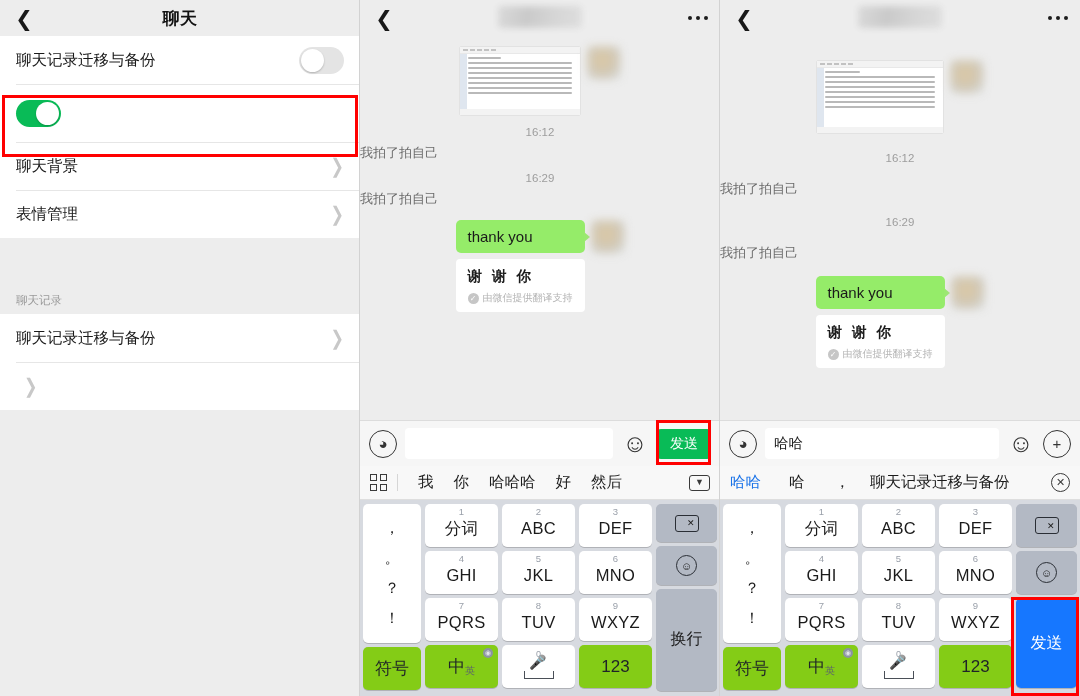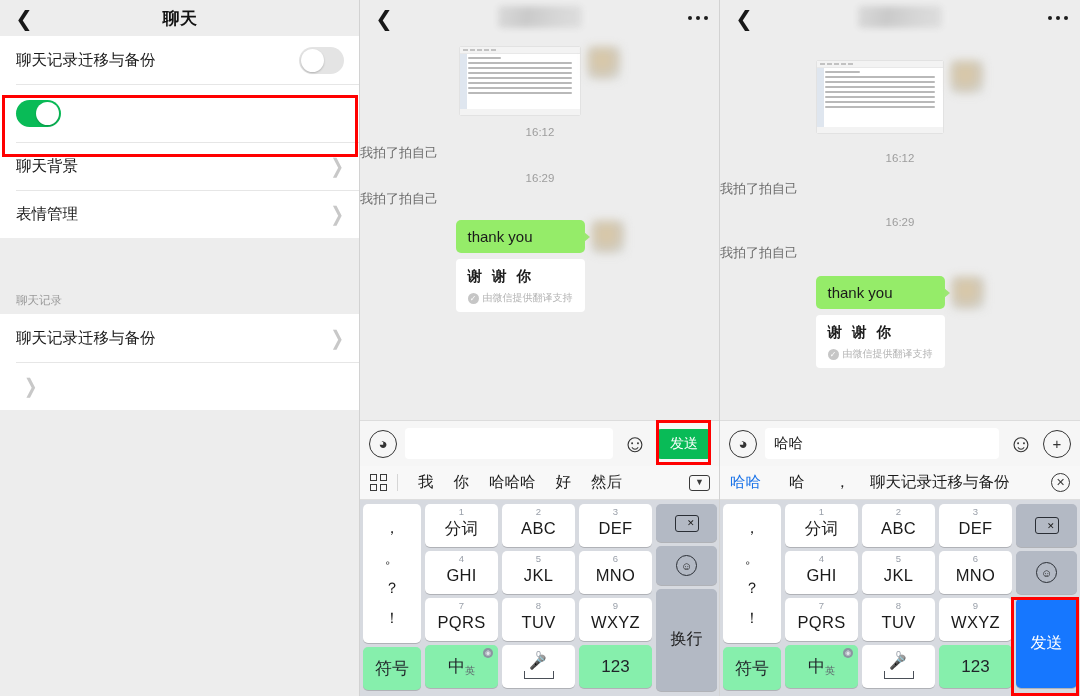--- a/index.html
+++ b/index.html
@@ -176,21 +176,21 @@
   .kb-col { display: flex; flex-direction: column; gap: 4px; }
   .kb-col.punct { width: 58px; }
   .kb-col.digits { flex: 1; }
   .kb-col.right { width: 61px; }
   .kb-rows { display: flex; gap: 4px; }
   .key {
     background: #fff; border-radius: 5px; box-shadow: 0 1px 0 rgba(0,0,0,.18);
     display: flex; flex-direction: column; align-items: center; justify-content: center;
     font-size: 17px; color: #1a1a1a; position: relative;
   }
-  .key.grey { background: #86efac; color: #1f2328; }
+  .key.grey { background: #84cc16; color: #1f2328; }
   .key.fn { background: #b3b9c4; }
   .key .num {
     position: absolute; top: 3px; font-size: 9.5px; color: #9aa0aa; line-height: 1;
   }
   .key .lbl { margin-top: 6px; font-size: 16.5px; letter-spacing: .3px; }
   .punct-key {
     background: #fff; border-radius: 5px; box-shadow: 0 1px 0 rgba(0,0,0,.18);
     display: flex; flex-direction: column; align-items: center; justify-content: space-around;
     height: 139px; font-size: 15px; color: #1a1a1a; padding: 9px 0;
   }

